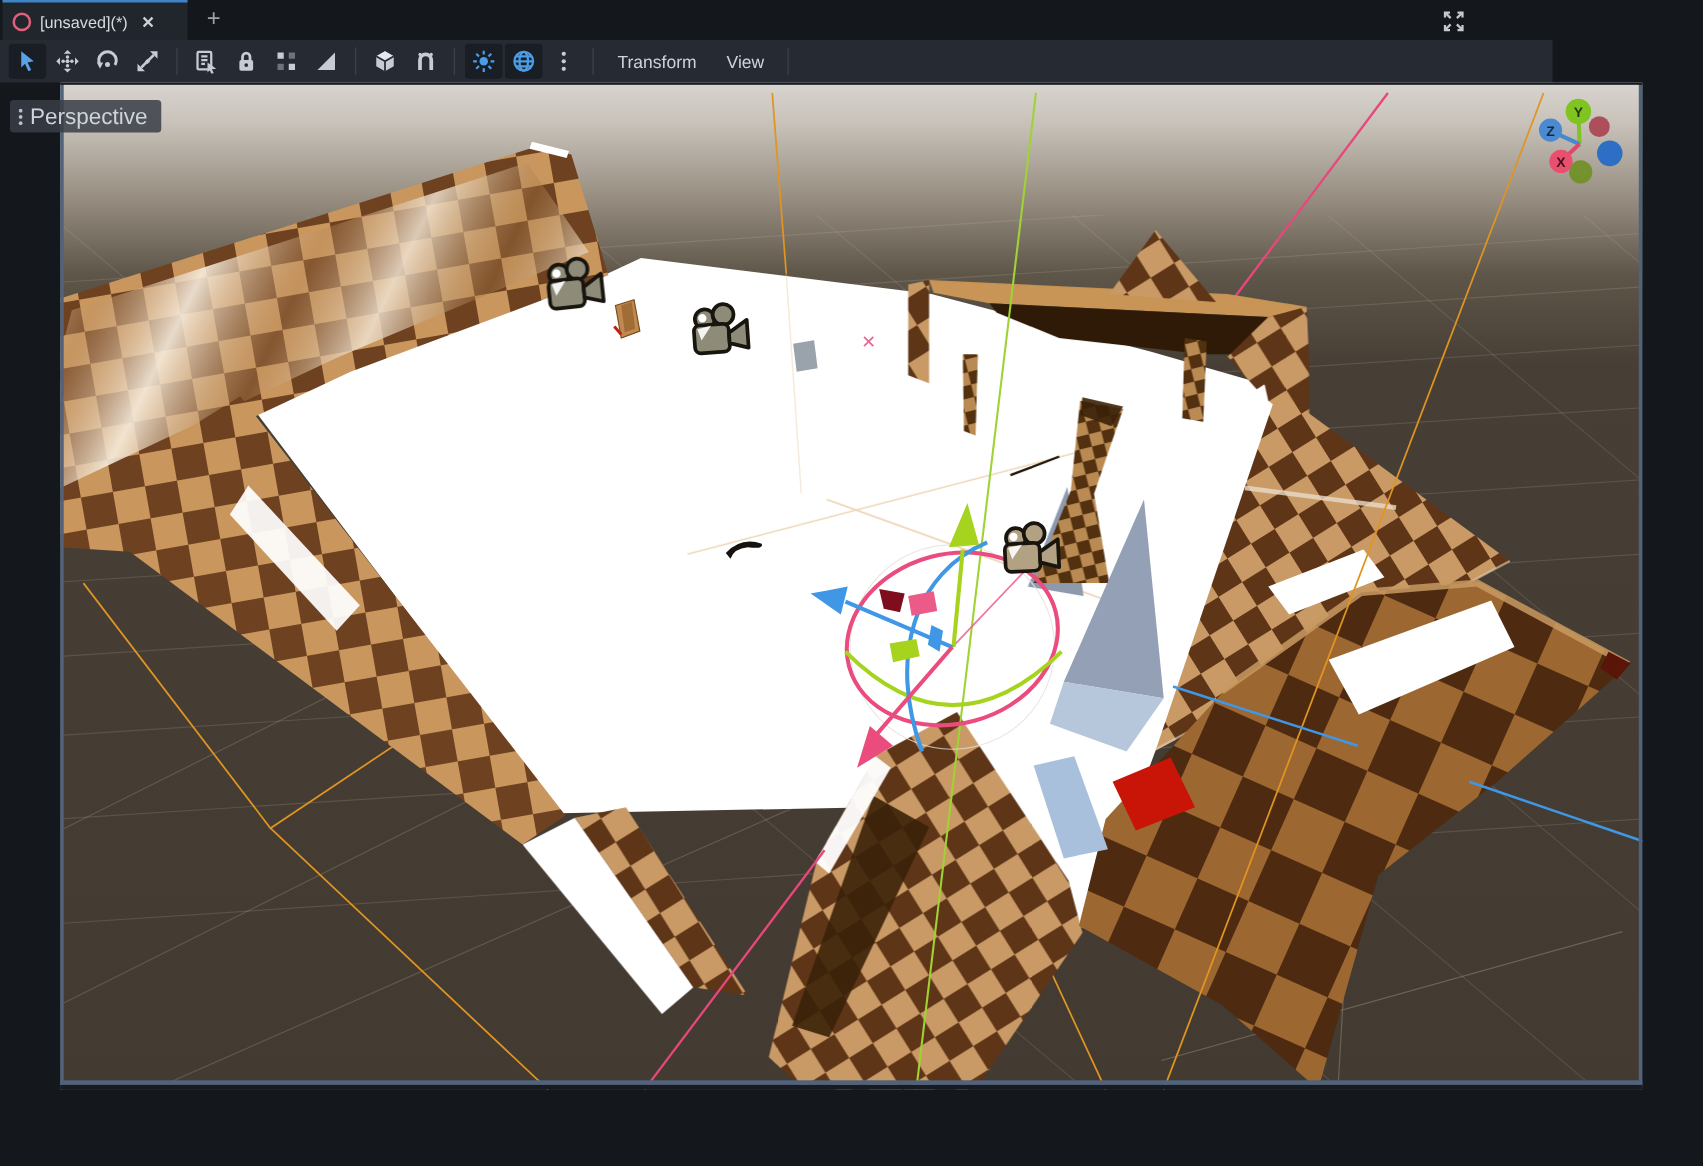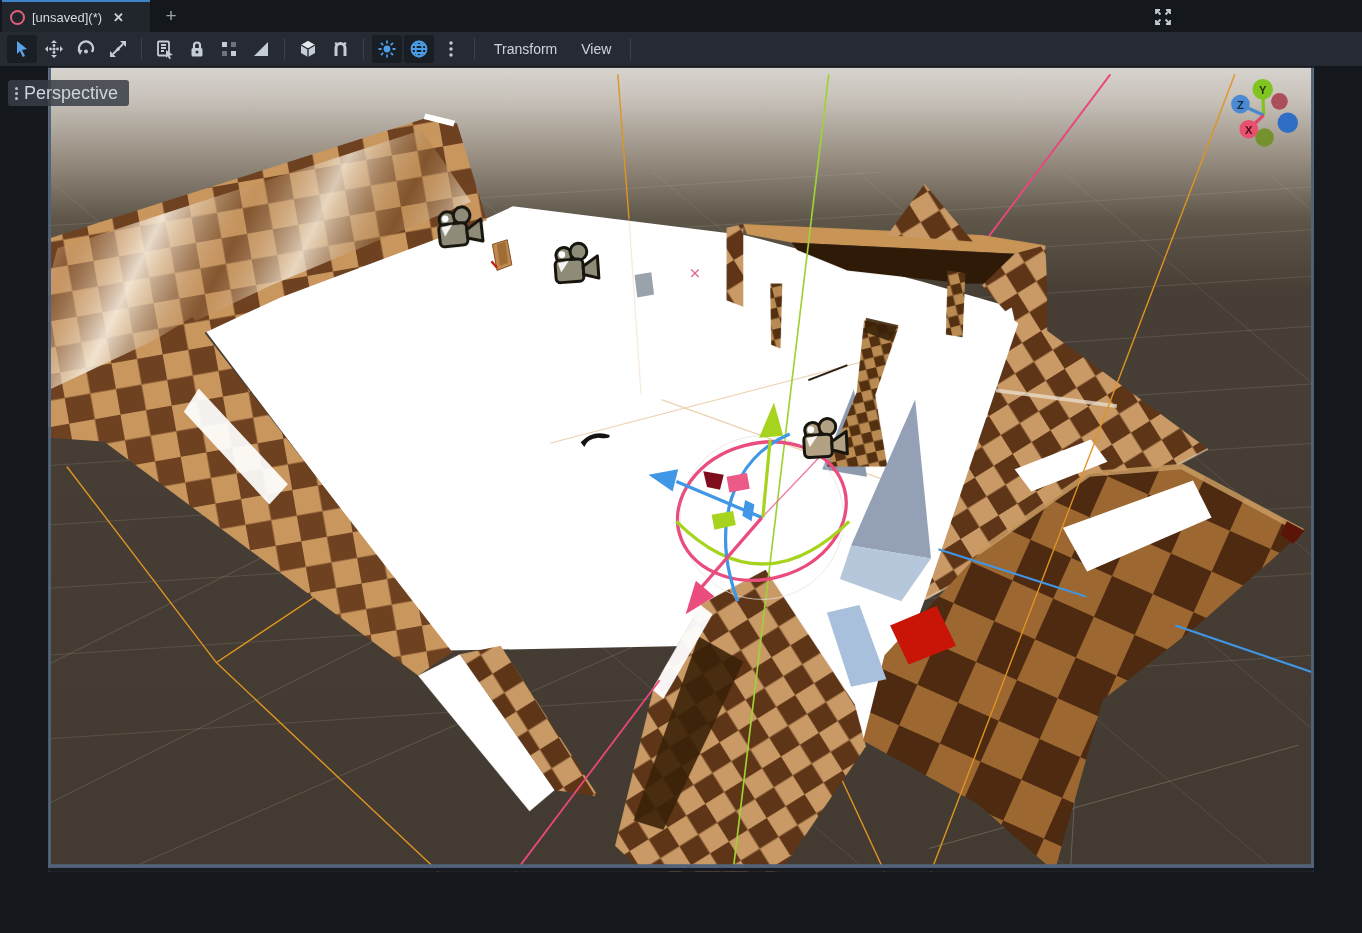--- a/index.html
+++ b/index.html
@@ -6,21 +6,21 @@
     font-family:"Liberation Sans",sans-serif;-webkit-font-smoothing:antialiased;}
   .tabbar{position:absolute;left:0;top:0;width:1181px;height:32px;background:#14181d;}
   .tab{position:absolute;left:2px;top:0;width:148px;height:32px;background:#21262d;
     border-top:2px solid #3f83c9;box-sizing:border-box;display:flex;align-items:center;gap:7px;padding:0 8px;}
   .scene-ring{width:11px;height:11px;border:2.5px solid #e0607a;border-radius:50%;flex:0 0 auto;}
   .tab-label{color:#d5dae0;font-size:13px;white-space:nowrap;}
   .tab-close{color:#ccd1d7;font-size:13px;font-weight:bold;margin-left:4px;cursor:pointer;}
   .newtab{position:absolute;left:158px;top:0;width:26px;height:32px;color:#9ba3ac;font-size:19px;
     display:flex;align-items:center;justify-content:center;}
   .expandbtn{position:absolute;right:6px;top:5px;width:24px;height:24px;display:flex;align-items:center;justify-content:center;}
-  .toolbar{position:absolute;left:0;top:32px;width:1362px;height:34px;background:#262b33;
+  .toolbar{position:absolute;left:0;top:32px;width:1242px;height:34px;background:#262b33;
     display:flex;align-items:center;padding-left:6px;box-sizing:border-box;}
   .tool{width:30px;height:28px;display:flex;align-items:center;justify-content:center;border-radius:3px;margin:0 1px;}
   .tool.active{background:#191d24;}
   .sep{width:1px;height:22px;background:#3a414b;margin:0 7px;}
   .menu-item{color:#ced4db;font-size:14px;padding:0 12px;}
   .viewport-svg{position:absolute;left:0;top:66px;}
   .persp-btn{position:absolute;left:8px;top:80px;height:26px;background:rgba(56,61,69,0.85);
     border-radius:3px;display:flex;align-items:center;gap:6px;padding:0 11px 0 7px;z-index:5;}
   .persp-btn .dots{display:flex;flex-direction:column;gap:2px;}
   .persp-btn .dots i{width:3px;height:3px;border-radius:50%;background:#b9c0c8;}

